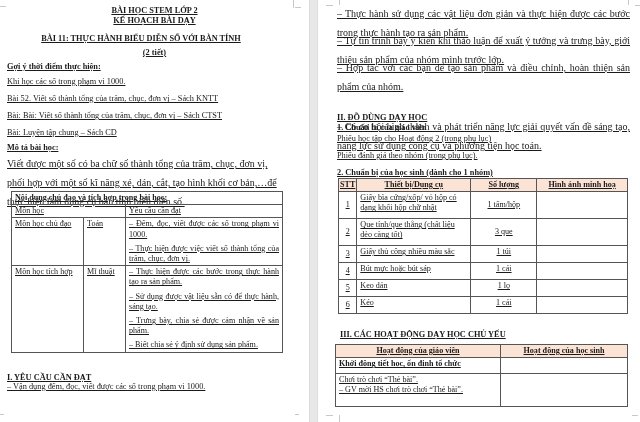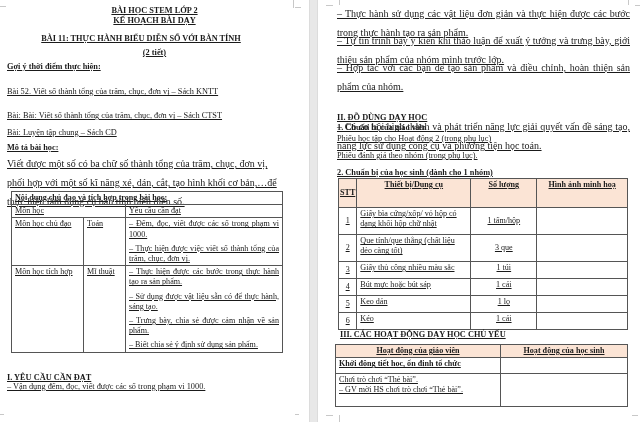--- a/index.html
+++ b/index.html
@@ -34,21 +34,22 @@
   <div class="corner" style="left:0;top:6px;border-top-width:1px;width:6px;"></div>
   <div class="corner" style="right:8px;top:0;border-left-width:1px;height:8px;"></div>
   <div class="corner" style="right:8px;top:7px;border-top-width:1px;width:6px;"></div>
 
   <div class="abs t b center" style="left:0;width:309px;top:6px;">BÀI HỌC STEM LỚP 2</div>
   <div class="abs t b center" style="left:0;width:309px;top:16px;">KẾ HOẠCH BÀI DẠY</div>
   <div class="abs t b center" style="left:0;width:250px;top:34px;margin-left:16px;">BÀI 11: THỰC HÀNH BIỂU DIỄN SỐ VỚI BÀN TÍNH</div>
   <div class="abs t b center" style="left:0;width:309px;top:48px;">(2 tiết)</div>
 
   <div class="abs t b" style="left:7px;top:62px;">Gợi ý thời điểm thực hiện:</div>
-  <div class="abs t" style="left:7px;top:87px;">Bài 52. Viết số thành tổng của trăm, chục, đơn vị – Sách KNTT</div>
+  <div class="abs t" style="left:7px;top:77px;">Khi học các số trong phạm vi 1000.</div>
+  <div class="abs t" style="left:7px;top:94px;">Bài 52. Viết số thành tổng của trăm, chục, đơn vị – Sách KNTT</div>
   <div class="abs t" style="left:7px;top:128px;">Bài: Luyện tập chung – Sách CD</div>
   <div class="abs t" style="left:7px;top:111px;">Bài: Bài: Viết số thành tổng của trăm, chục, đơn vị – Sách CTST</div>
 
   <div class="abs t b" style="left:7px;top:143px;">Mô tả bài học:</div>
   <div class="abs tw" style="left:7px;top:154px;width:275px;">Viết được một số có ba chữ số thành tổng của trăm, chục, đơn vị, phối hợp với một số kĩ năng xé, dán, cắt, tạo hình khối cơ bản,…để thực hiện làm dụng cụ bàn tính biểu diễn số.</div>
 
   <table class="abs" style="left:3px;top:191px;width:272px;margin-left:8px;">
     <tbody>
         <tr>
       <th colspan="3">Nội dung chủ đạo và tích hợp trong bài học:</th>
@@ -100,21 +101,21 @@
 
   <div class="abs t b" style="left:19px;top:113px;">II. ĐỒ DÙNG DẠY HỌC</div>
   <div class="abs t b" style="left:19px;top:123px;">1. Chuẩn bị của giáo viên</div>
   <div class="abs t" style="left:19px;top:134px;">Phiếu học tập cho Hoạt động 2 (trong phụ lục)</div>
   <div class="abs t" style="left:19px;top:151px;">Phiếu đánh giá theo nhóm (trong phụ lục).</div>
   <div class="abs t b" style="left:19px;top:168px;">2. Chuẩn bị của học sinh (dành cho 1 nhóm)</div>
 
   <table class="abs" style="left:20px;top:178px;width:290px;">
     <tbody>
         <tr class="hdr">
-      <th class="center" style="width:17px;padding:9px 1px;">STT</th>
+      <th class="center" style="width:17px;padding:1px 1px;">STT</th>
       <th class="center" style="width:114px;">Thiết bị/Dụng cụ</th>
       <th class="center" style="width:66px;">Số lượng</th>
       <th class="center">Hình ảnh minh hoạ</th>
     </tr>
     <tr style="height:27px;">
       <td class="cell-center">1</td>
       <td>Giấy bìa cứng/xốp/ vỏ hộp có dạng khối hộp chữ nhật</td>
       <td class="cell-center">1 tấm/hộp</td>
       <td></td>
     </tr>

